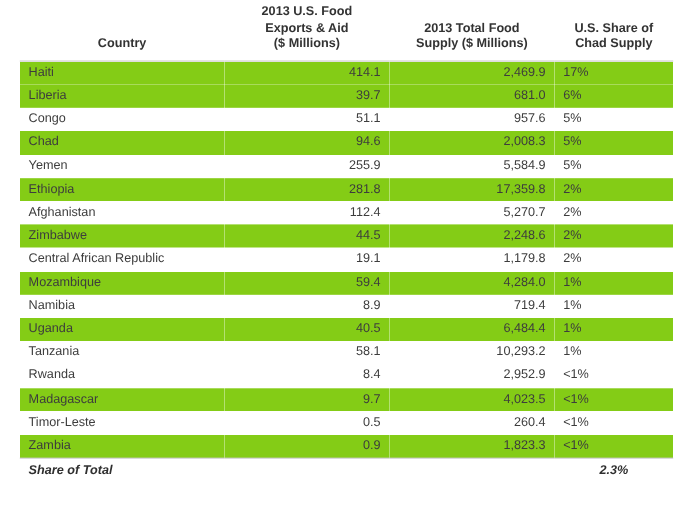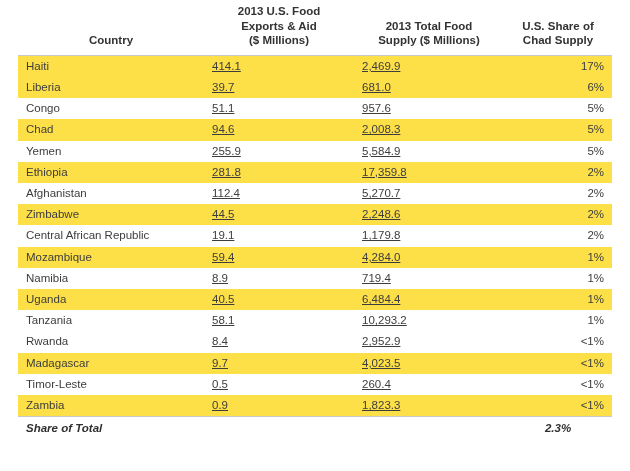--- a/index.html
+++ b/index.html
@@ -49,26 +49,26 @@
 
   tbody td {
     font-size: 11.5px;
     height: 21.2px;
     padding: 0 8px;
     line-height: 21.2px;
     color: #3d3d3d;
     white-space: nowrap;
     overflow: hidden;
   }
-  tbody tr.row-odd td { background: #fde047; }
+  tbody tr.row-odd td { background: #84cc16; }
   tbody tr.row-even td { background: #ffffff; }
 
   td.t-country { text-align: left; }
-  td.t-num { text-align: left; text-decoration: underline; }
-  td.t-share { text-align: right; }
+  td.t-num { text-align: right; }
+  td.t-share { text-align: left; }
 
   tfoot td {
     font-size: 11.5px;
     font-style: italic;
     font-weight: bold;
     height: 22px;
     line-height: 22px;
     padding: 0 8px;
     background: #ffffff;
     border-top: 1px solid #c9c9c9;

